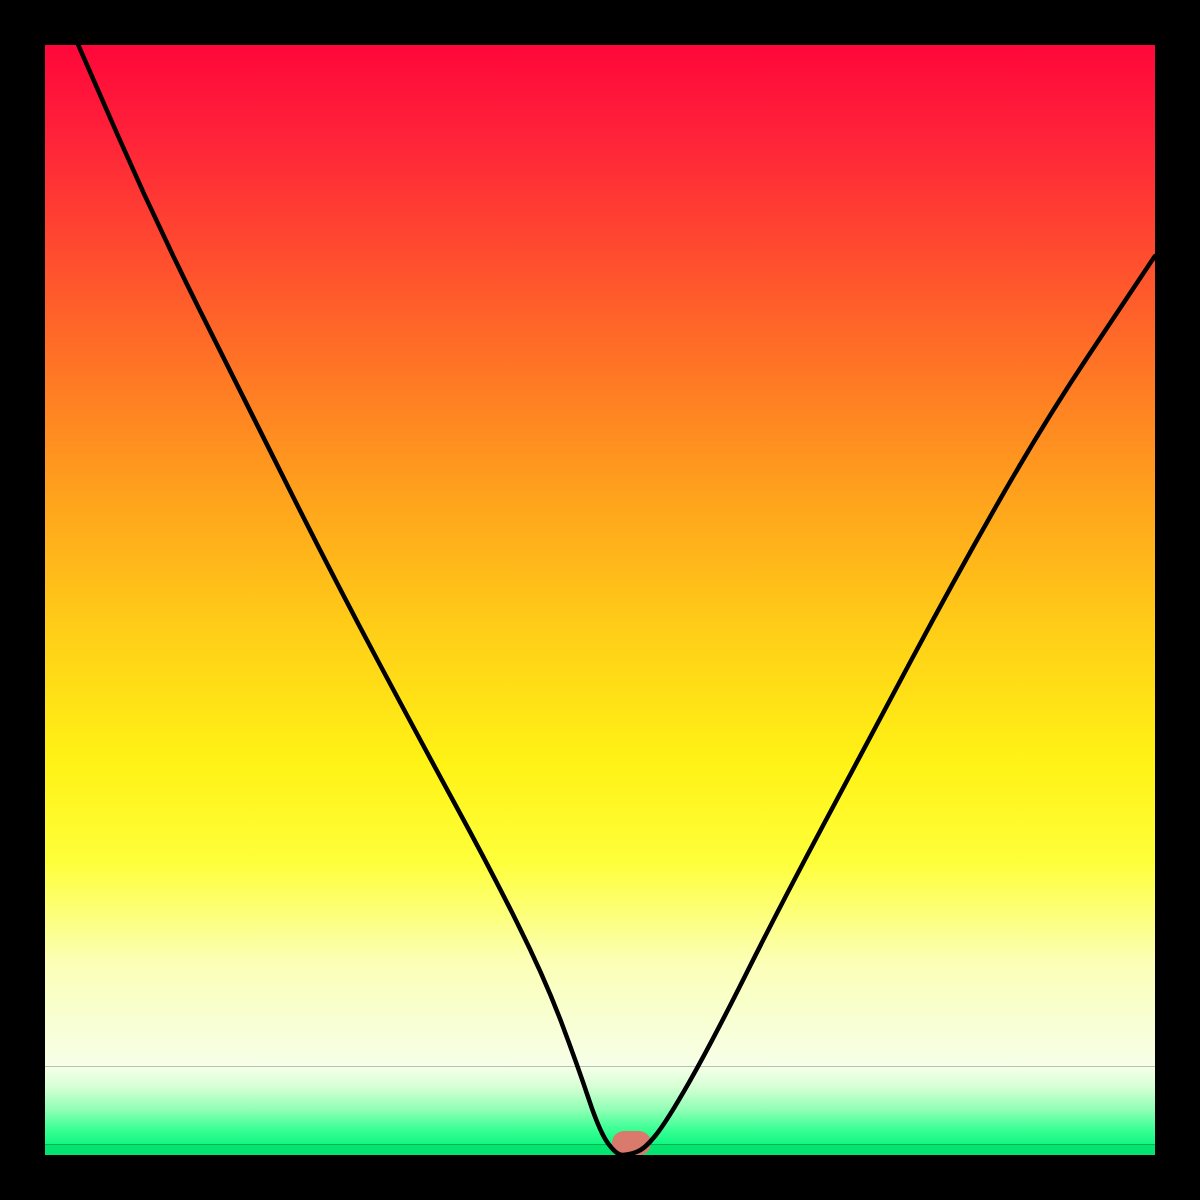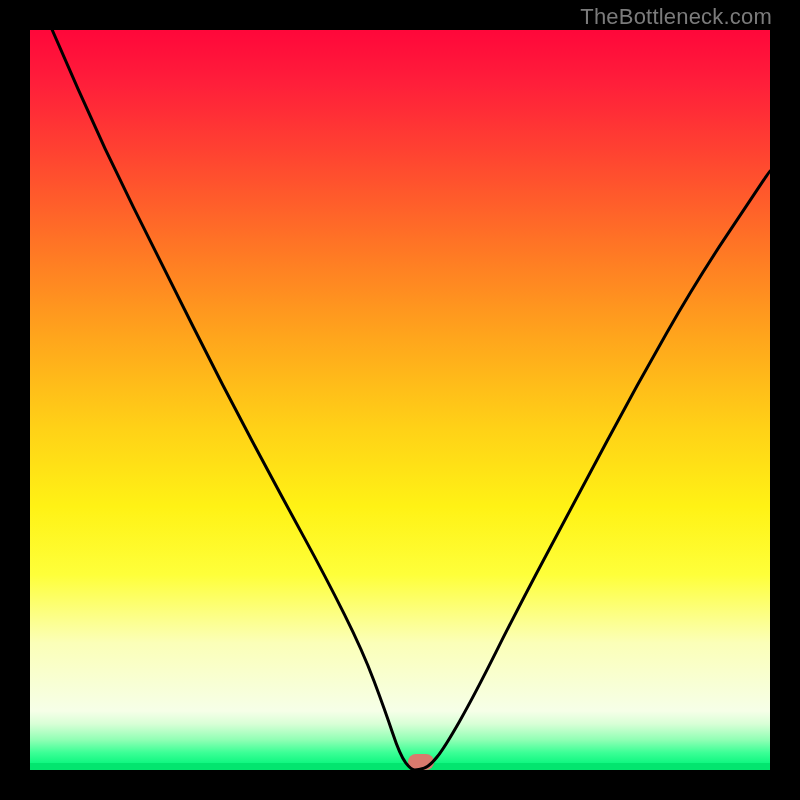--- a/index.html
+++ b/index.html
@@ -101,21 +101,20 @@
     color: #7b7b7b;
     font-size: 22px;
     letter-spacing: 0.2px;
   }
 </style>
 </head>
 <body>
 
 <div class="frame">
 
-  <div class="watermark">TheBottleneck.com</div>
 
   <div class="plot-area">
 
     <div class="gradient-main"></div>
     <div class="gradient-lowband"></div>
     <div class="green-strip"></div>
 
     <div class="marker" style="left:378px; top:724px;"></div>
 
     <svg class="curve" viewBox="0 0 740 740" preserveAspectRatio="none">

